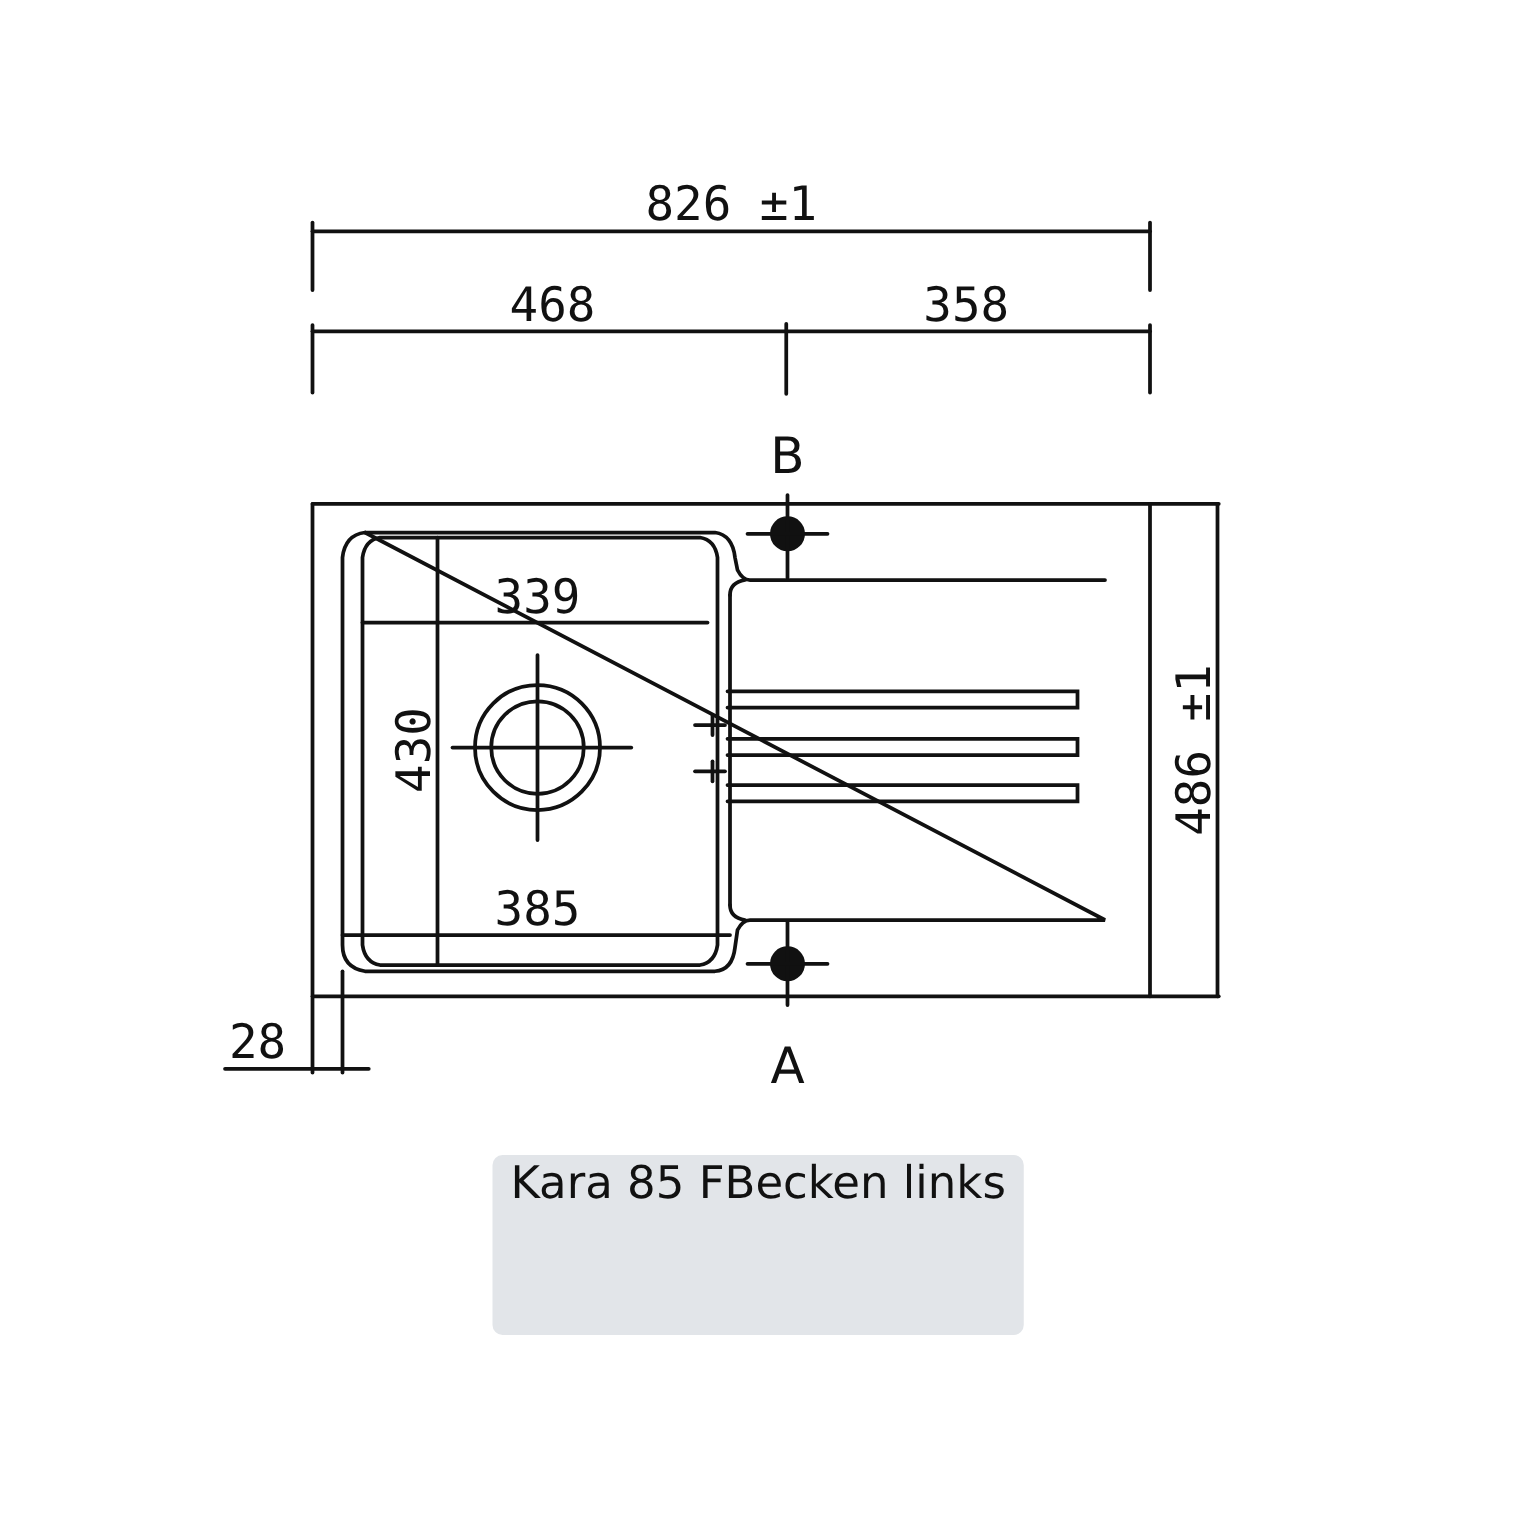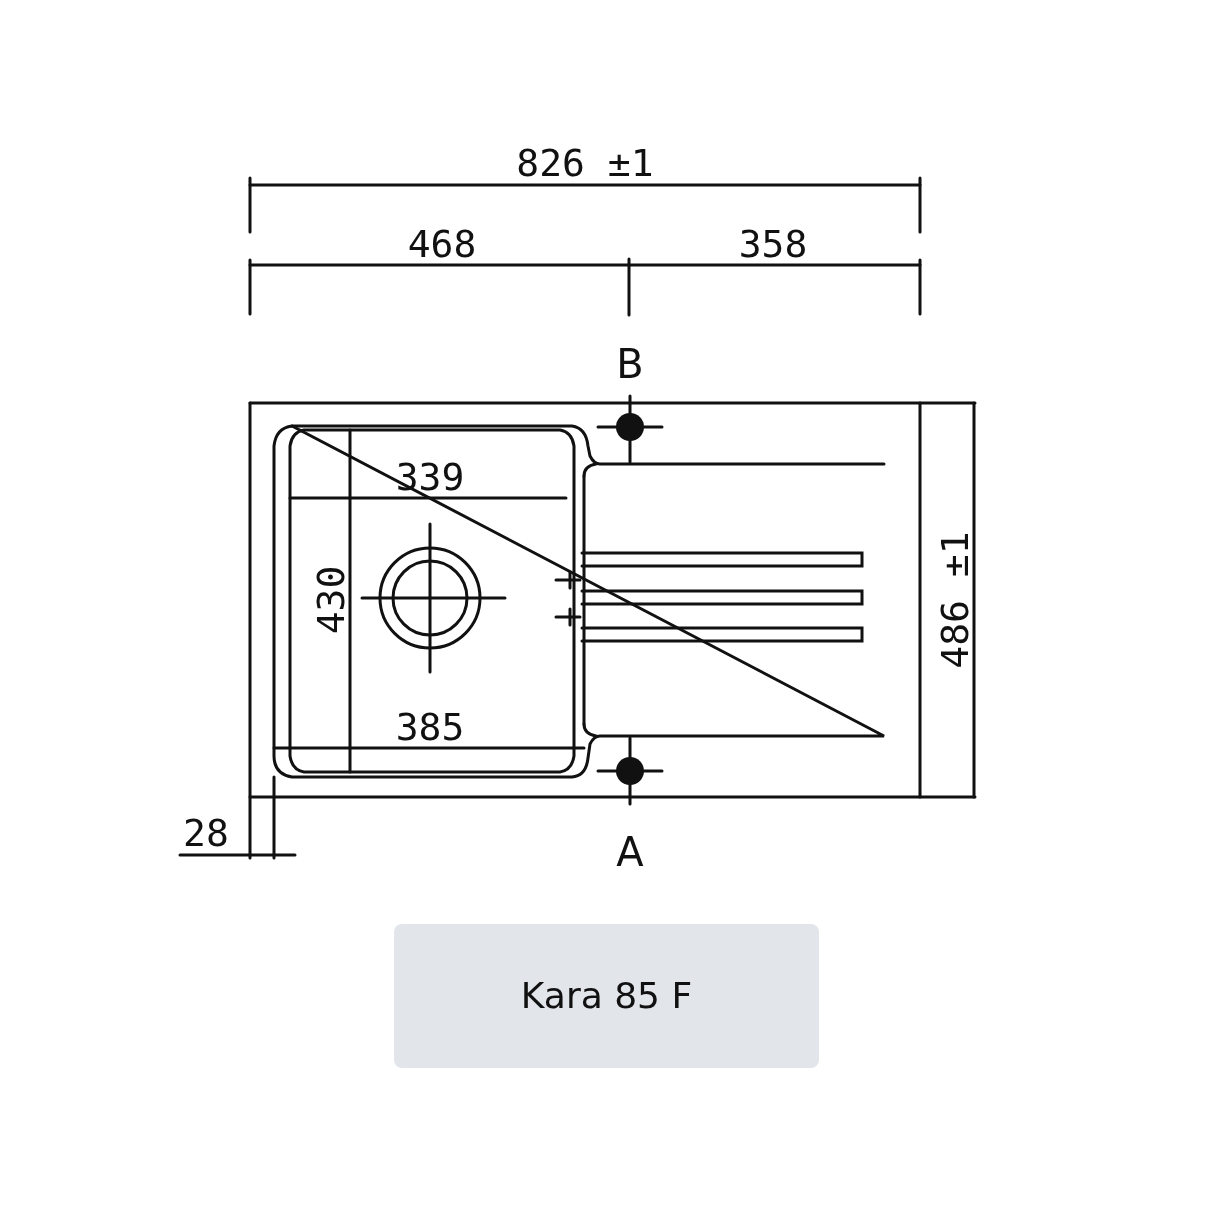--- a/index.html
+++ b/index.html
@@ -10,21 +10,21 @@
       font-family: "DejaVu Sans Mono", "Liberation Mono", monospace;
       font-size: 38px; fill: #111; font-weight: normal;
     }
     #drawing .letter {
       font-family: "DejaVu Sans", "Liberation Sans", sans-serif;
       font-size: 40px; fill: #111;
     }
     .label-box {
       position: absolute; left: 394px; top: 924px; width: 425px; height: 144px;
       background: #e2e5e9; border-radius: 8px;
-      display: flex; flex-direction: column; align-items: center; justify-content: center;
+      display: flex; flex-direction: row; justify-content: center;
       font-family: "DejaVu Sans", "Liberation Sans", sans-serif;
       font-size: 36px; line-height: 46px; color: #111;
     }
   </style>
 </head>
 <body>
 
 <svg id="drawing" viewBox="0 0 1214 1214" xmlns="http://www.w3.org/2000/svg">
 
   <g>
@@ -117,13 +117,14 @@
 
   <g>
     <line class="ln" x1="274" y1="777" x2="274" y2="858"></line>
     <line class="ln" x1="180" y1="855" x2="295" y2="855"></line>
     <text class="dim-text" x="206" y="846" text-anchor="middle">28</text>
   </g>
 </svg>
 
 <div class="label-box">
   <div>Kara 85 F</div>
+  <div>Becken links</div>
 </div>
 
 </body></html>

